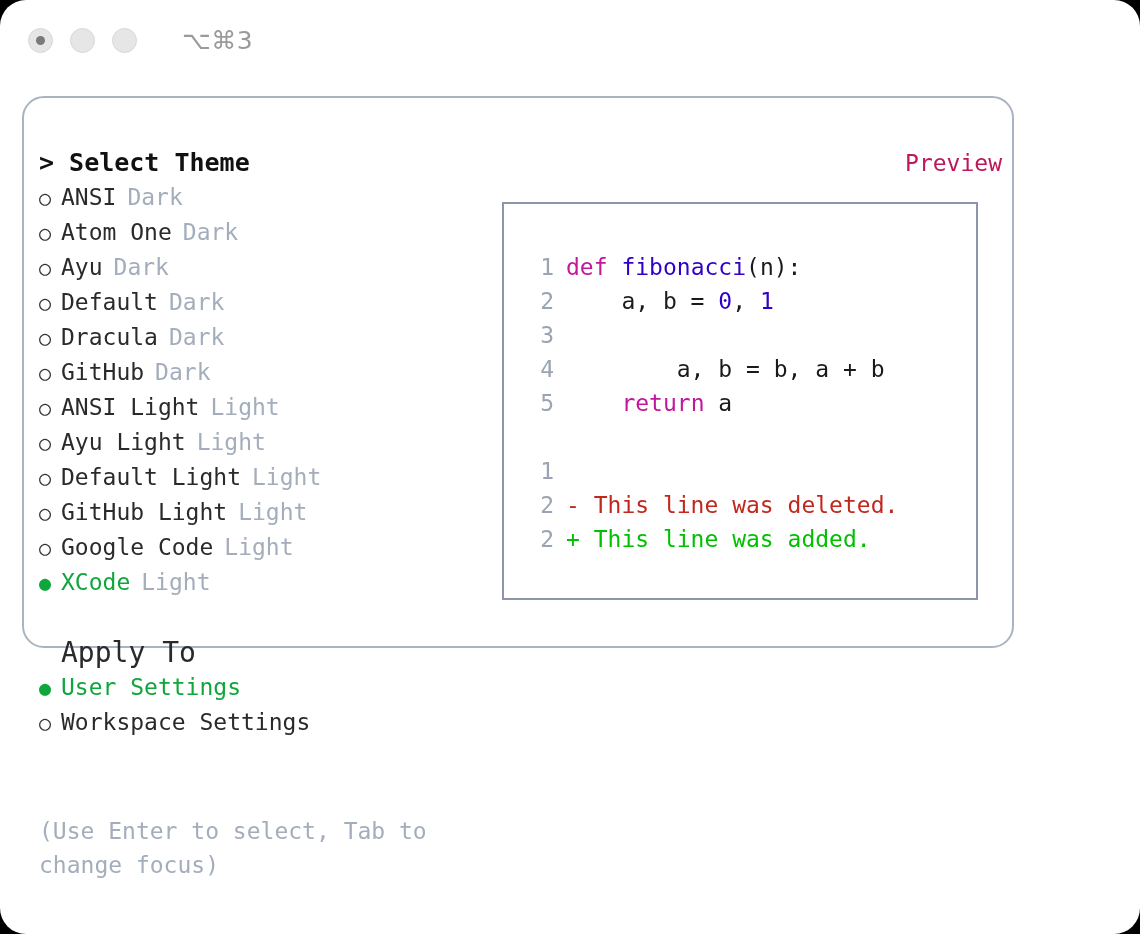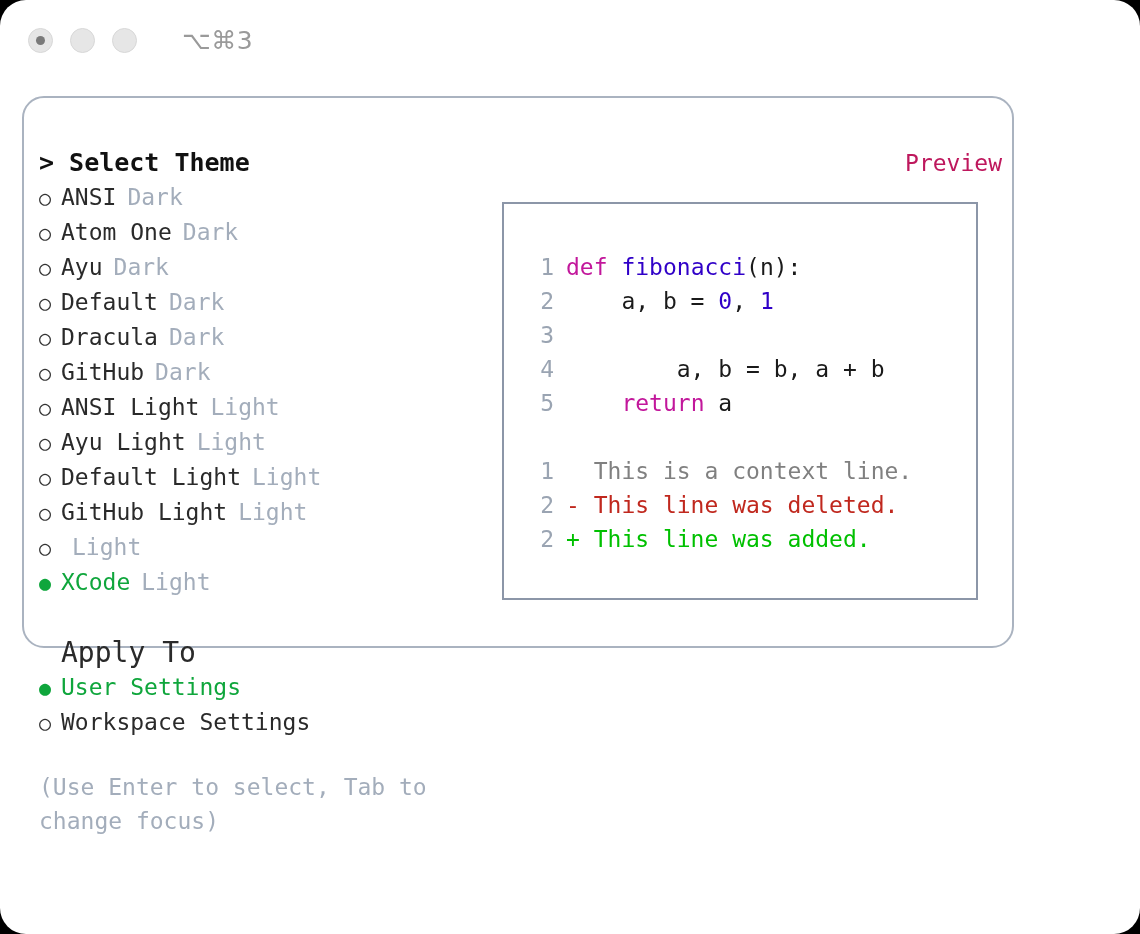--- a/index.html
+++ b/index.html
@@ -142,20 +142,21 @@
     white-space: pre;
   }
   .spacer-lg { height: 36px; }
   .spacer-md { height: 30px; }
 
   .hint {
     color: #a3adbb;
     font-size: 23px;
     line-height: 34px;
     width: 400px;
+    margin-top: 44px;
   }
 
   
   .preview-box {
     margin-top: 22px;
     width: 476px;
     height: 398px;
     border: 2px solid #8c96a8;
     box-sizing: border-box;
     background: #ffffff;
@@ -211,21 +212,21 @@
             <div class="opt"><span class="bullet">○</span><span class="opt-label">ANSI</span><span class="opt-tag">Dark</span></div>
             <div class="opt"><span class="bullet">○</span><span class="opt-label">Atom One</span><span class="opt-tag">Dark</span></div>
             <div class="opt"><span class="bullet">○</span><span class="opt-label">Ayu</span><span class="opt-tag">Dark</span></div>
             <div class="opt"><span class="bullet">○</span><span class="opt-label">Default</span><span class="opt-tag">Dark</span></div>
             <div class="opt"><span class="bullet">○</span><span class="opt-label">Dracula</span><span class="opt-tag">Dark</span></div>
             <div class="opt"><span class="bullet">○</span><span class="opt-label">GitHub</span><span class="opt-tag">Dark</span></div>
             <div class="opt"><span class="bullet">○</span><span class="opt-label">ANSI Light</span><span class="opt-tag">Light</span></div>
             <div class="opt"><span class="bullet">○</span><span class="opt-label">Ayu Light</span><span class="opt-tag">Light</span></div>
             <div class="opt"><span class="bullet">○</span><span class="opt-label">Default Light</span><span class="opt-tag">Light</span></div>
             <div class="opt"><span class="bullet">○</span><span class="opt-label">GitHub Light</span><span class="opt-tag">Light</span></div>
-            <div class="opt"><span class="bullet">○</span><span class="opt-tag">Light</span></div>
+            <div class="opt"><span class="bullet">○</span><span class="opt-label">Google Code</span><span class="opt-tag">Light</span></div>
             <div class="opt selected"><span class="bullet on">●</span><span class="opt-label">XCode</span><span class="opt-tag">Light</span></div>
           </div>
 
         <div class="spacer-lg"></div>
         <div class="subhead">Apply To</div>
         <div id="apply-list">
             <div class="opt selected"><span class="bullet on">●</span><span class="opt-label">User Settings</span></div>
             <div class="opt"><span class="bullet">○</span><span class="opt-label">Workspace Settings</span></div>
           </div>
 
@@ -238,21 +239,21 @@
         <div class="preview-box">
           <div id="code-block">
               <div class="code-line"><span class="lnum">1</span><span><span class="tok-kw">def </span><span class="tok-fn">fibonacci</span><span class="tok-plain">(</span><span class="tok-plain">n</span><span class="tok-plain">):</span></span></div>
               <div class="code-line"><span class="lnum">2</span><span><span class="tok-plain">    a, b = </span><span class="tok-num">0</span><span class="tok-plain">, </span><span class="tok-num">1</span></span></div>
               <div class="code-line"><span class="lnum">3</span></div>
               <div class="code-line"><span class="lnum">4</span><span><span class="tok-plain">        a, b = b, a + b</span></span></div>
               <div class="code-line"><span class="lnum">5</span><span><span class="tok-plain">    </span><span class="tok-kw">return</span><span class="tok-plain"> a</span></span></div>
             </div>
           <div class="gap"></div>
           <div id="diff-block">
-              <div class="code-line"><span class="lnum">1</span><span><span class="tok-ctx">  This is a context line.</span></span></div>
+              <div class="code-line"><span class="lnum">1</span></div>
               <div class="code-line"><span class="lnum">2</span><span><span class="tok-del">- This line was deleted.</span></span></div>
               <div class="code-line"><span class="lnum">2</span><span><span class="tok-add">+ This line was added.</span></span></div>
             </div>
         </div>
       </div>
 
     </div>
   </div>
 </div>
 

